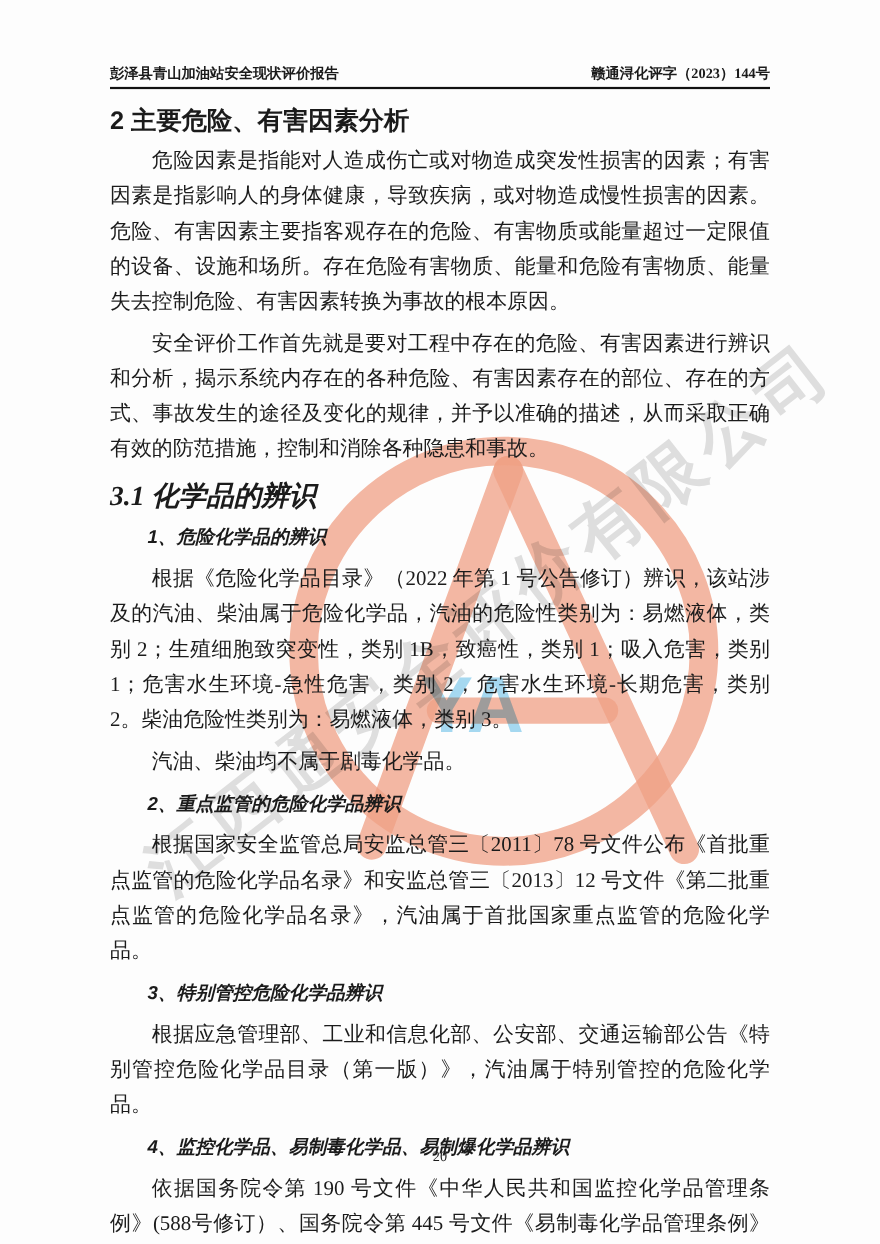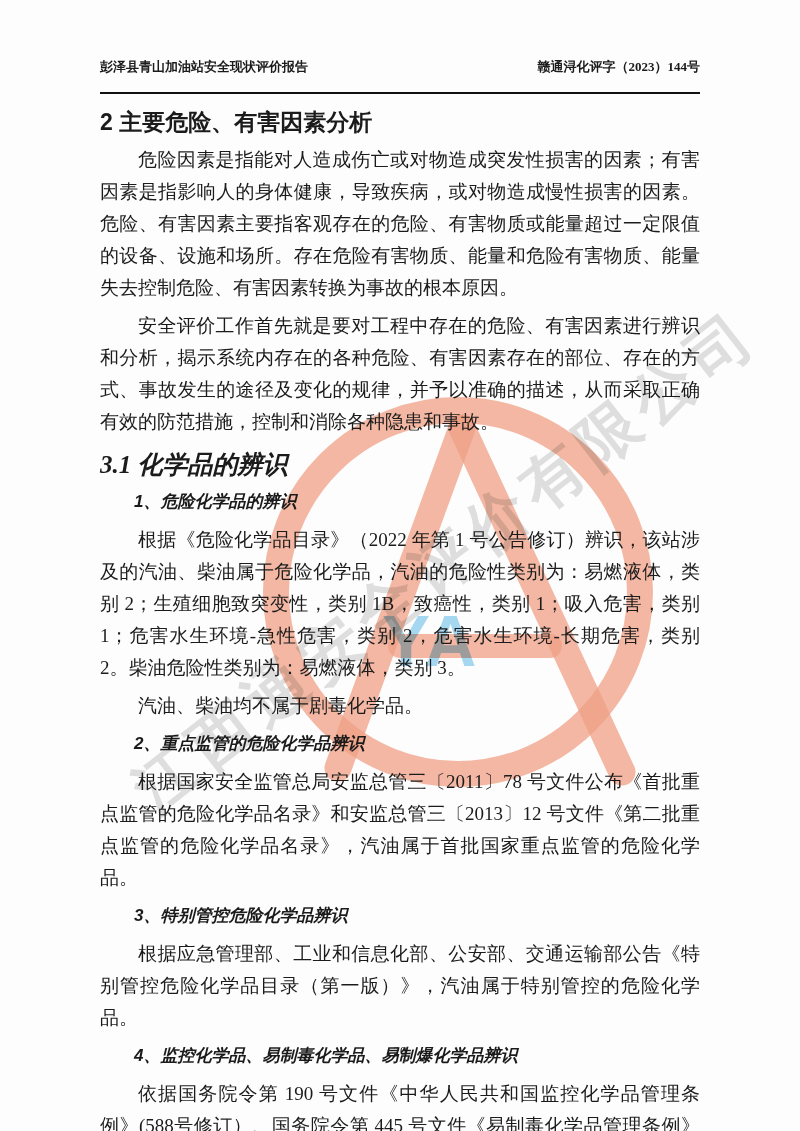--- a/index.html
+++ b/index.html
@@ -11,21 +11,21 @@
     overflow:hidden;
     font-family:"Liberation Serif","DejaVu Serif",serif;
     color:#1b1b1b;
   }
   .content{
     position:absolute;left:100px;top:58px;width:600px;
   }
   .header-bar{
     display:flex;justify-content:space-between;align-items:flex-end;
     border-bottom:2px solid #111;
-    padding-bottom:16px;
+    padding-bottom:3px;
     font-size:13px;font-weight:bold;
     font-family:"Liberation Serif","DejaVu Serif",serif;
   }
   .chapter-title{
     margin:14px 0 0 0;
     font-family:"Liberation Sans","DejaVu Sans",sans-serif;
     font-size:23px;font-weight:bold;line-height:28px;
   }
   .body-p{
     margin:6px 0 0 0;

